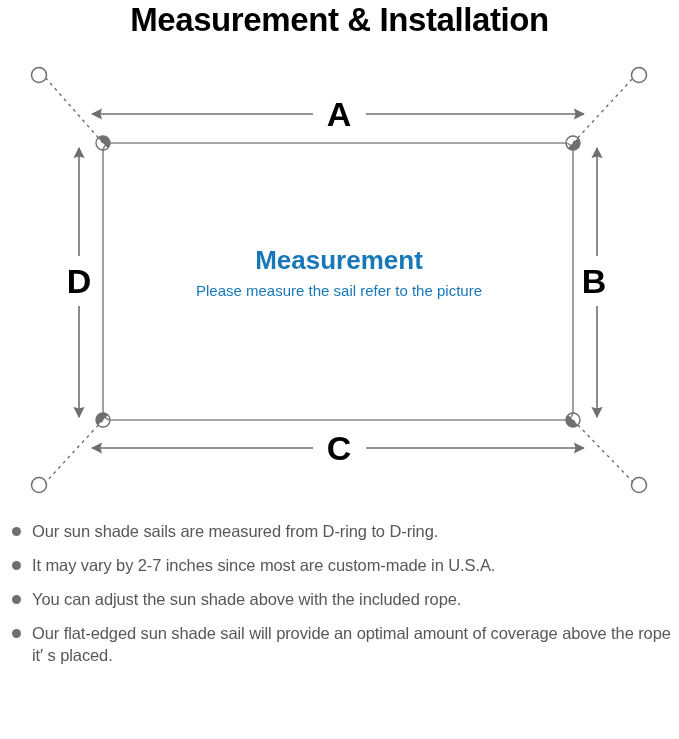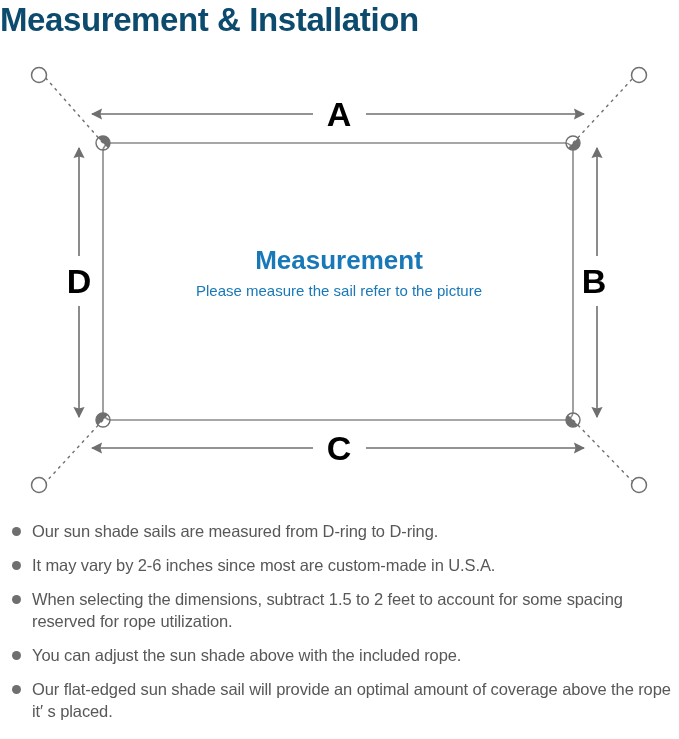--- a/index.html
+++ b/index.html
@@ -13,25 +13,26 @@
     position: relative;
     font-family: "Liberation Sans", sans-serif;
     overflow: hidden;
   }
 
   #page-title {
     position: absolute;
     top: 0px;
     left: 0;
     width: 679px;
+    text-align: center;
     font-family: "Liberation Sans", sans-serif;
     font-weight: bold;
     font-size: 33px;
     letter-spacing: -0.4px;
-    color: #0c4a6e;
+    color: #000000;
     line-height: 40px;
     white-space: nowrap;
   }
 
   #diagram {
     position: absolute;
     top: 44px;
     left: 0;
     width: 679px;
     height: 470px;
@@ -141,25 +142,21 @@
   </svg>
 </div>
 
 <div id="notes">
   <div class="note-row">
     <span class="note-bullet"></span>
     <span class="note-text">Our sun shade sails are measured from D-ring to D-ring.</span>
   </div>
   <div class="note-row">
     <span class="note-bullet"></span>
-    <span class="note-text">It may vary by 2-6 inches since most are custom-made in U.S.A.</span>
-  </div>
-  <div class="note-row">
-    <span class="note-bullet"></span>
-    <span class="note-text">When selecting the dimensions, subtract 1.5 to 2 feet to account for some spacing reserved for rope utilization.</span>
+    <span class="note-text">It may vary by 2-7 inches since most are custom-made in U.S.A.</span>
   </div>
   <div class="note-row">
     <span class="note-bullet"></span>
     <span class="note-text">You can adjust the sun shade above with the included rope.</span>
   </div>
   <div class="note-row">
     <span class="note-bullet"></span>
     <span class="note-text">Our flat-edged sun shade sail will provide an optimal amount of coverage above the rope it′ s placed.</span>
   </div>
 </div>

